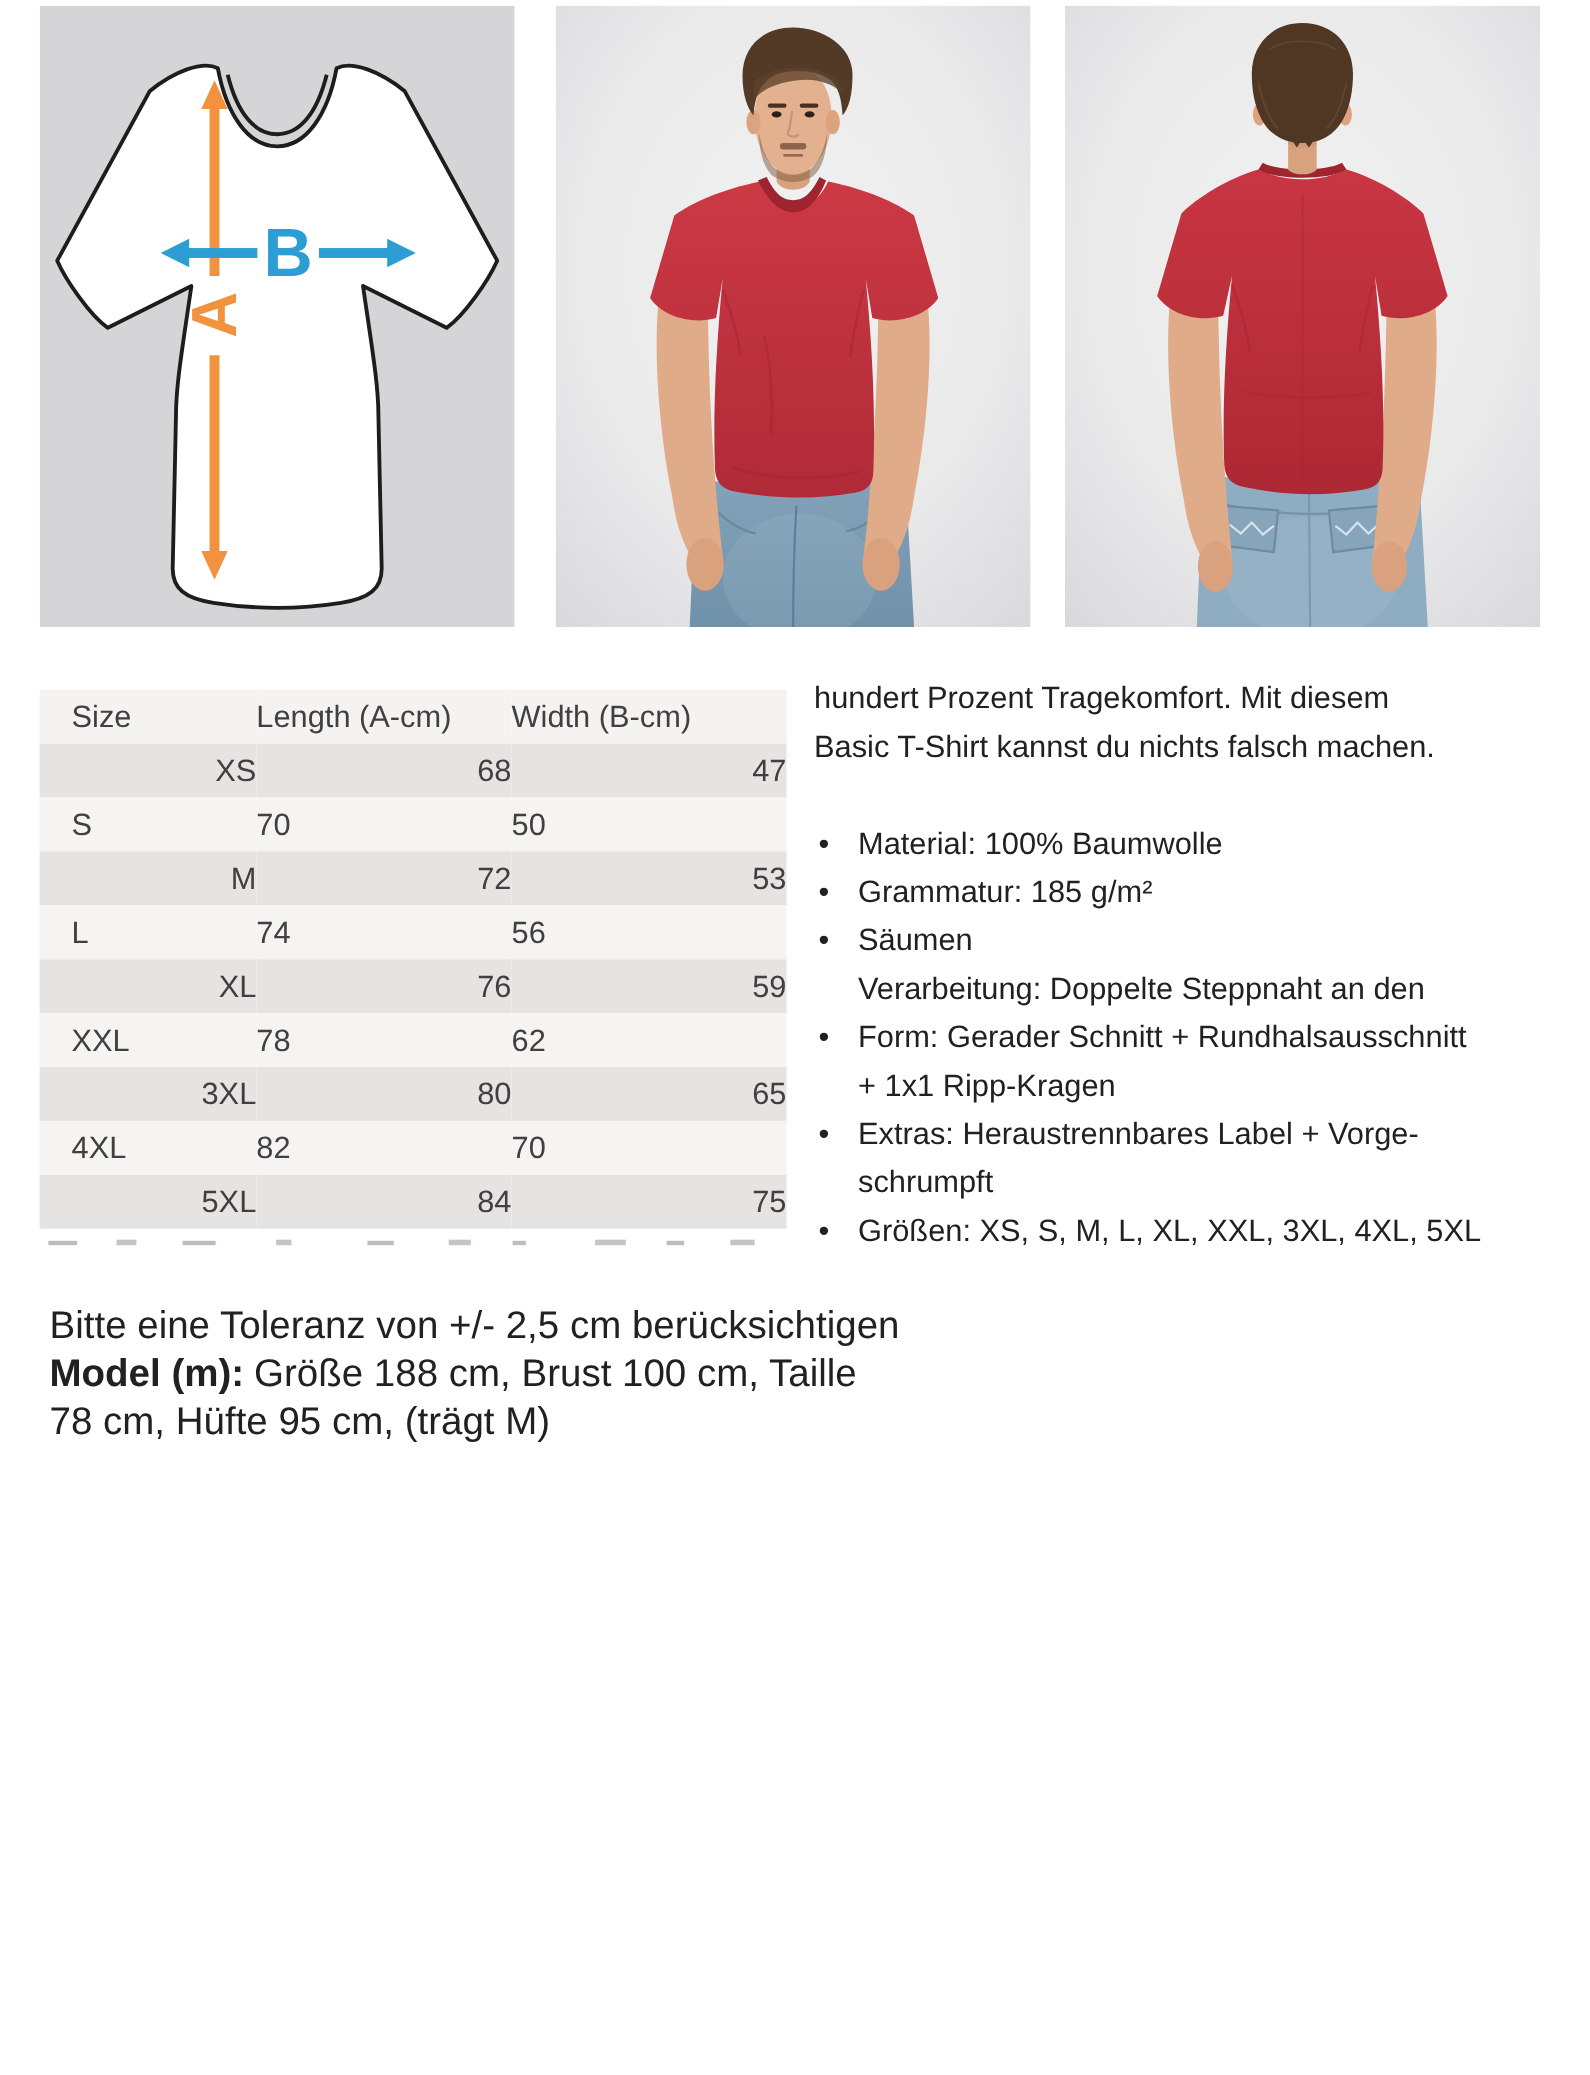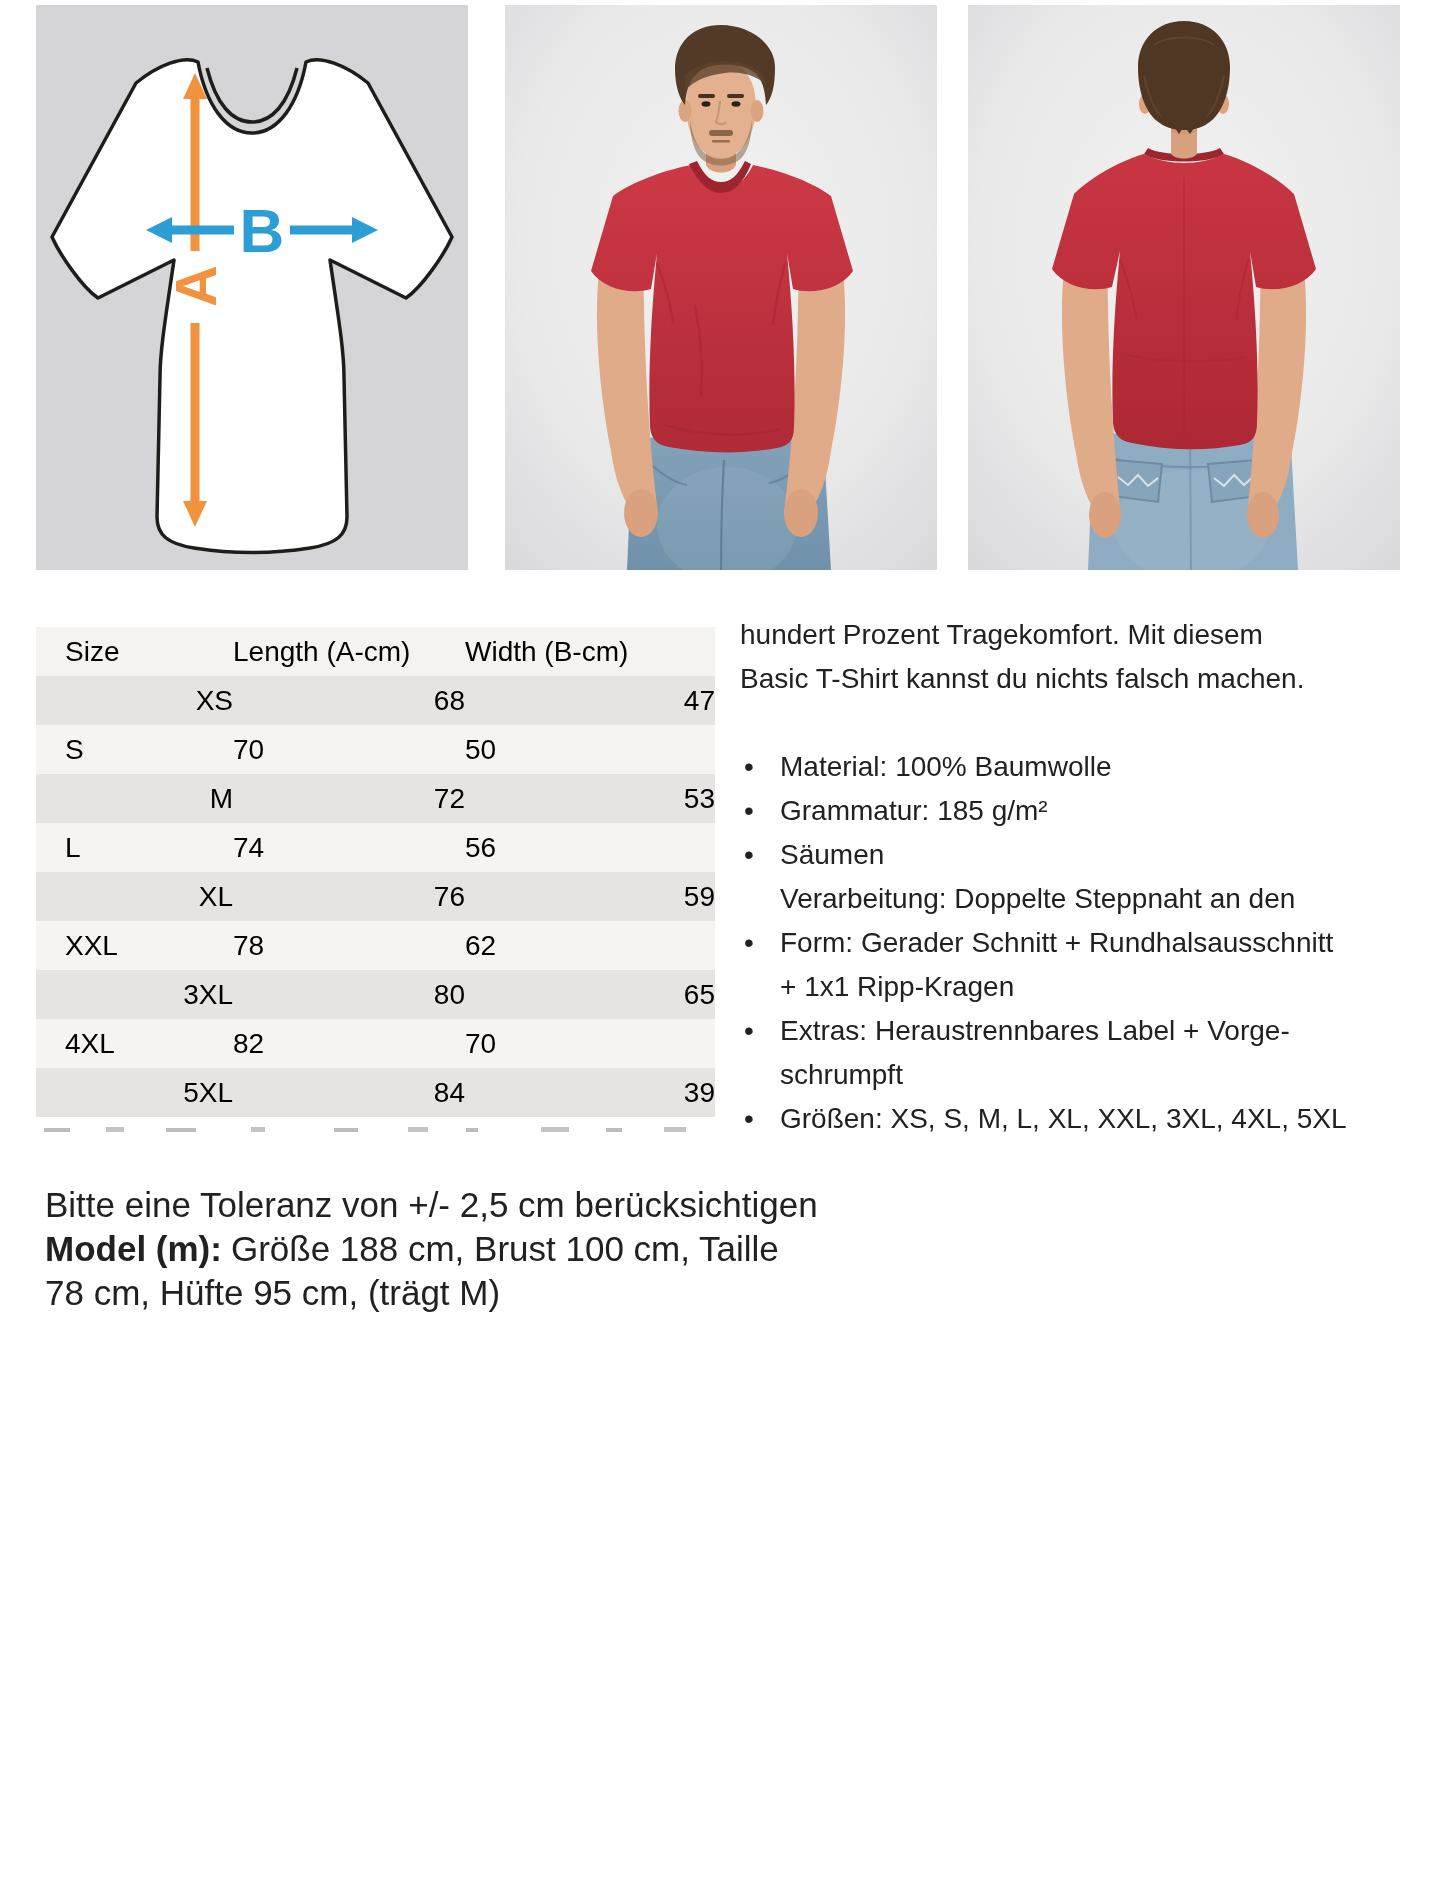--- a/index.html
+++ b/index.html
@@ -10,21 +10,21 @@
   
   .img-row{position:absolute;left:36px;top:5px;width:1364px;height:565px;}
   .img-box{position:absolute;top:0;width:432px;height:565px;overflow:hidden;}
   .img-box svg{display:block;}
   #box-diagram{left:0;}
   #box-front{left:469px;}
   #box-back{left:932px;}
 
   
   table.size-table{position:absolute;left:36px;top:627px;width:679px;border-collapse:collapse;table-layout:fixed;}
-  .size-table th,.size-table td{font-size:28px;font-weight:400;color:#000000;text-align:left;height:49px;padding:0;vertical-align:middle;}
+  .size-table th,.size-table td{font-size:28px;font-weight:400;color:#404040;text-align:left;height:49px;padding:0;vertical-align:middle;}
   .size-table th:first-child,.size-table td:first-child{padding-left:29px;width:197px;}
   .size-table th:nth-child(2),.size-table td:nth-child(2){width:232px;}
   .size-table th:nth-child(3),.size-table td:nth-child(3){width:250px;margin-top:18px;}
   .size-table thead th{background:#f5f3f1;}
   .size-table tr.dark td{background:#e6e4e2;text-align:right;}
   .size-table tr.light td{background:#f6f4f2;}
 
   
   .cutoff{position:absolute;left:36px;top:1127px;width:679px;height:8px;
     background-repeat:no-repeat;
@@ -262,21 +262,21 @@
         <td>65</td>
       </tr>
       <tr class="light">
         <td>4XL</td>
         <td>82</td>
         <td>70</td>
       </tr>
       <tr class="dark">
         <td>5XL</td>
         <td>84</td>
-        <td>39</td>
+        <td>75</td>
       </tr>
     </tbody>
   </table>
 
   <div class="cutoff"></div>
 
   <div class="desc">
     <div>
       <span class="line">hundert Prozent Tragekomfort. Mit diesem</span>
       <span class="line">Basic T-Shirt kannst du nichts falsch machen.</span>

